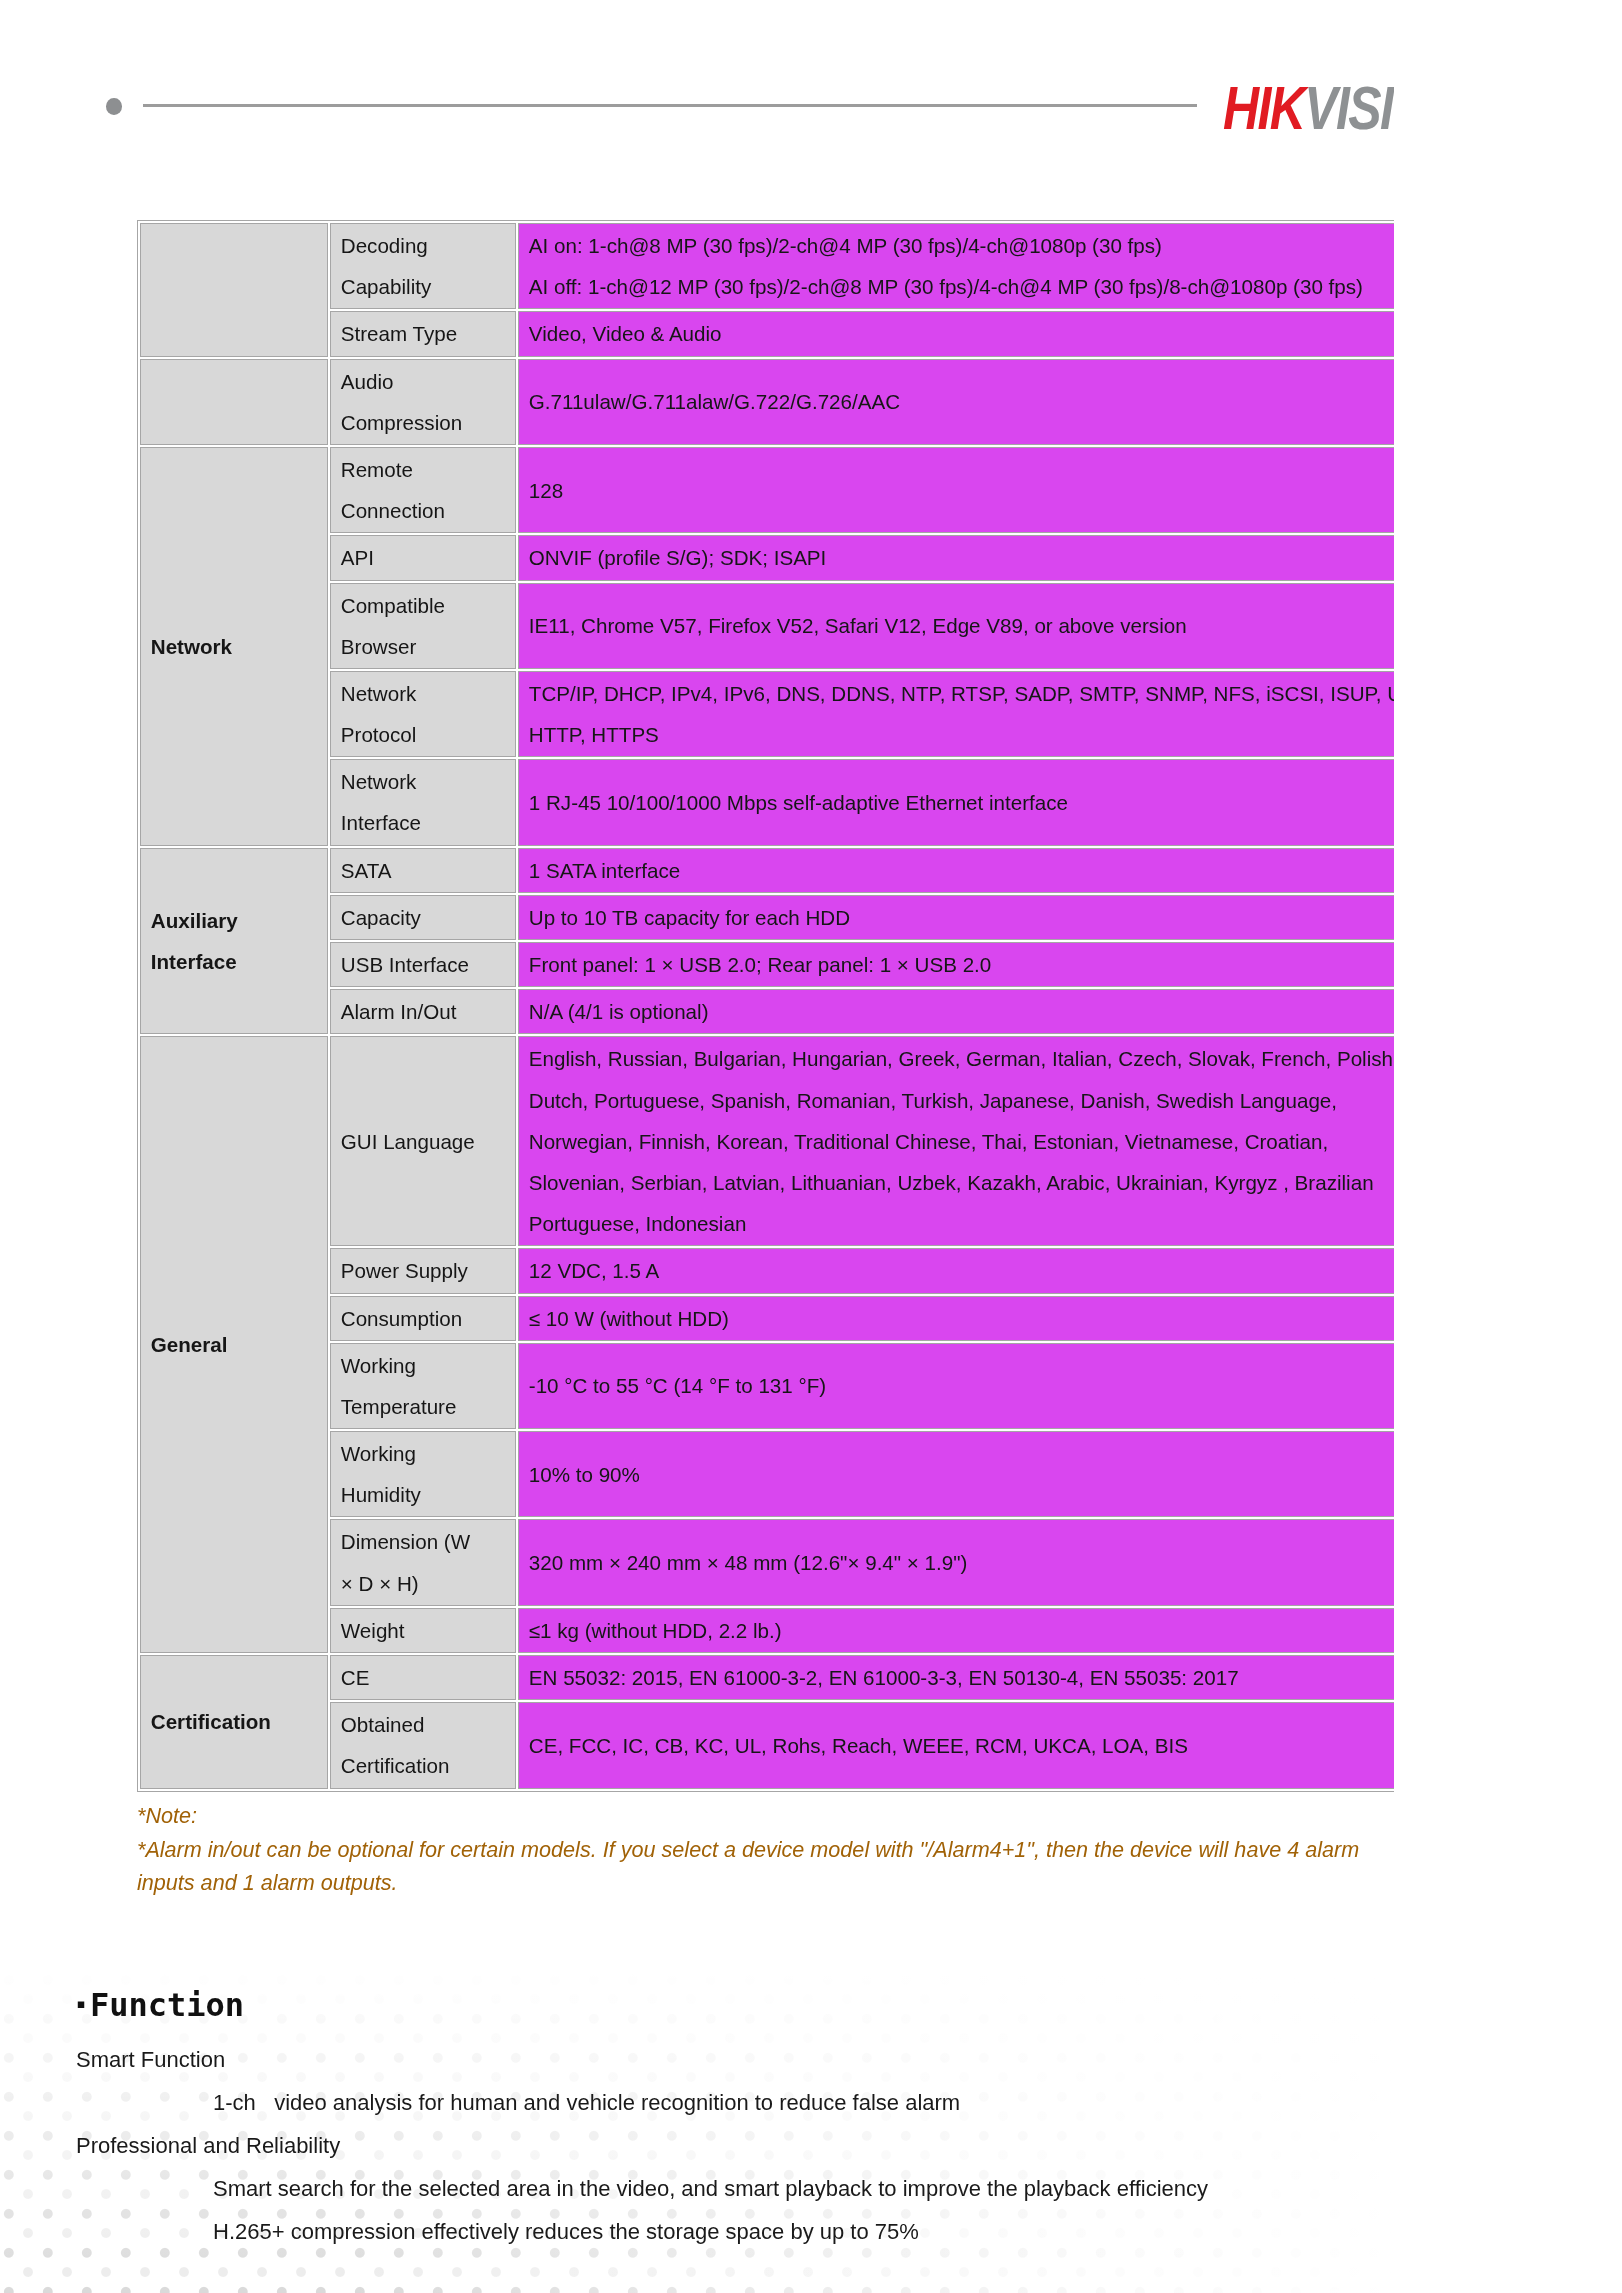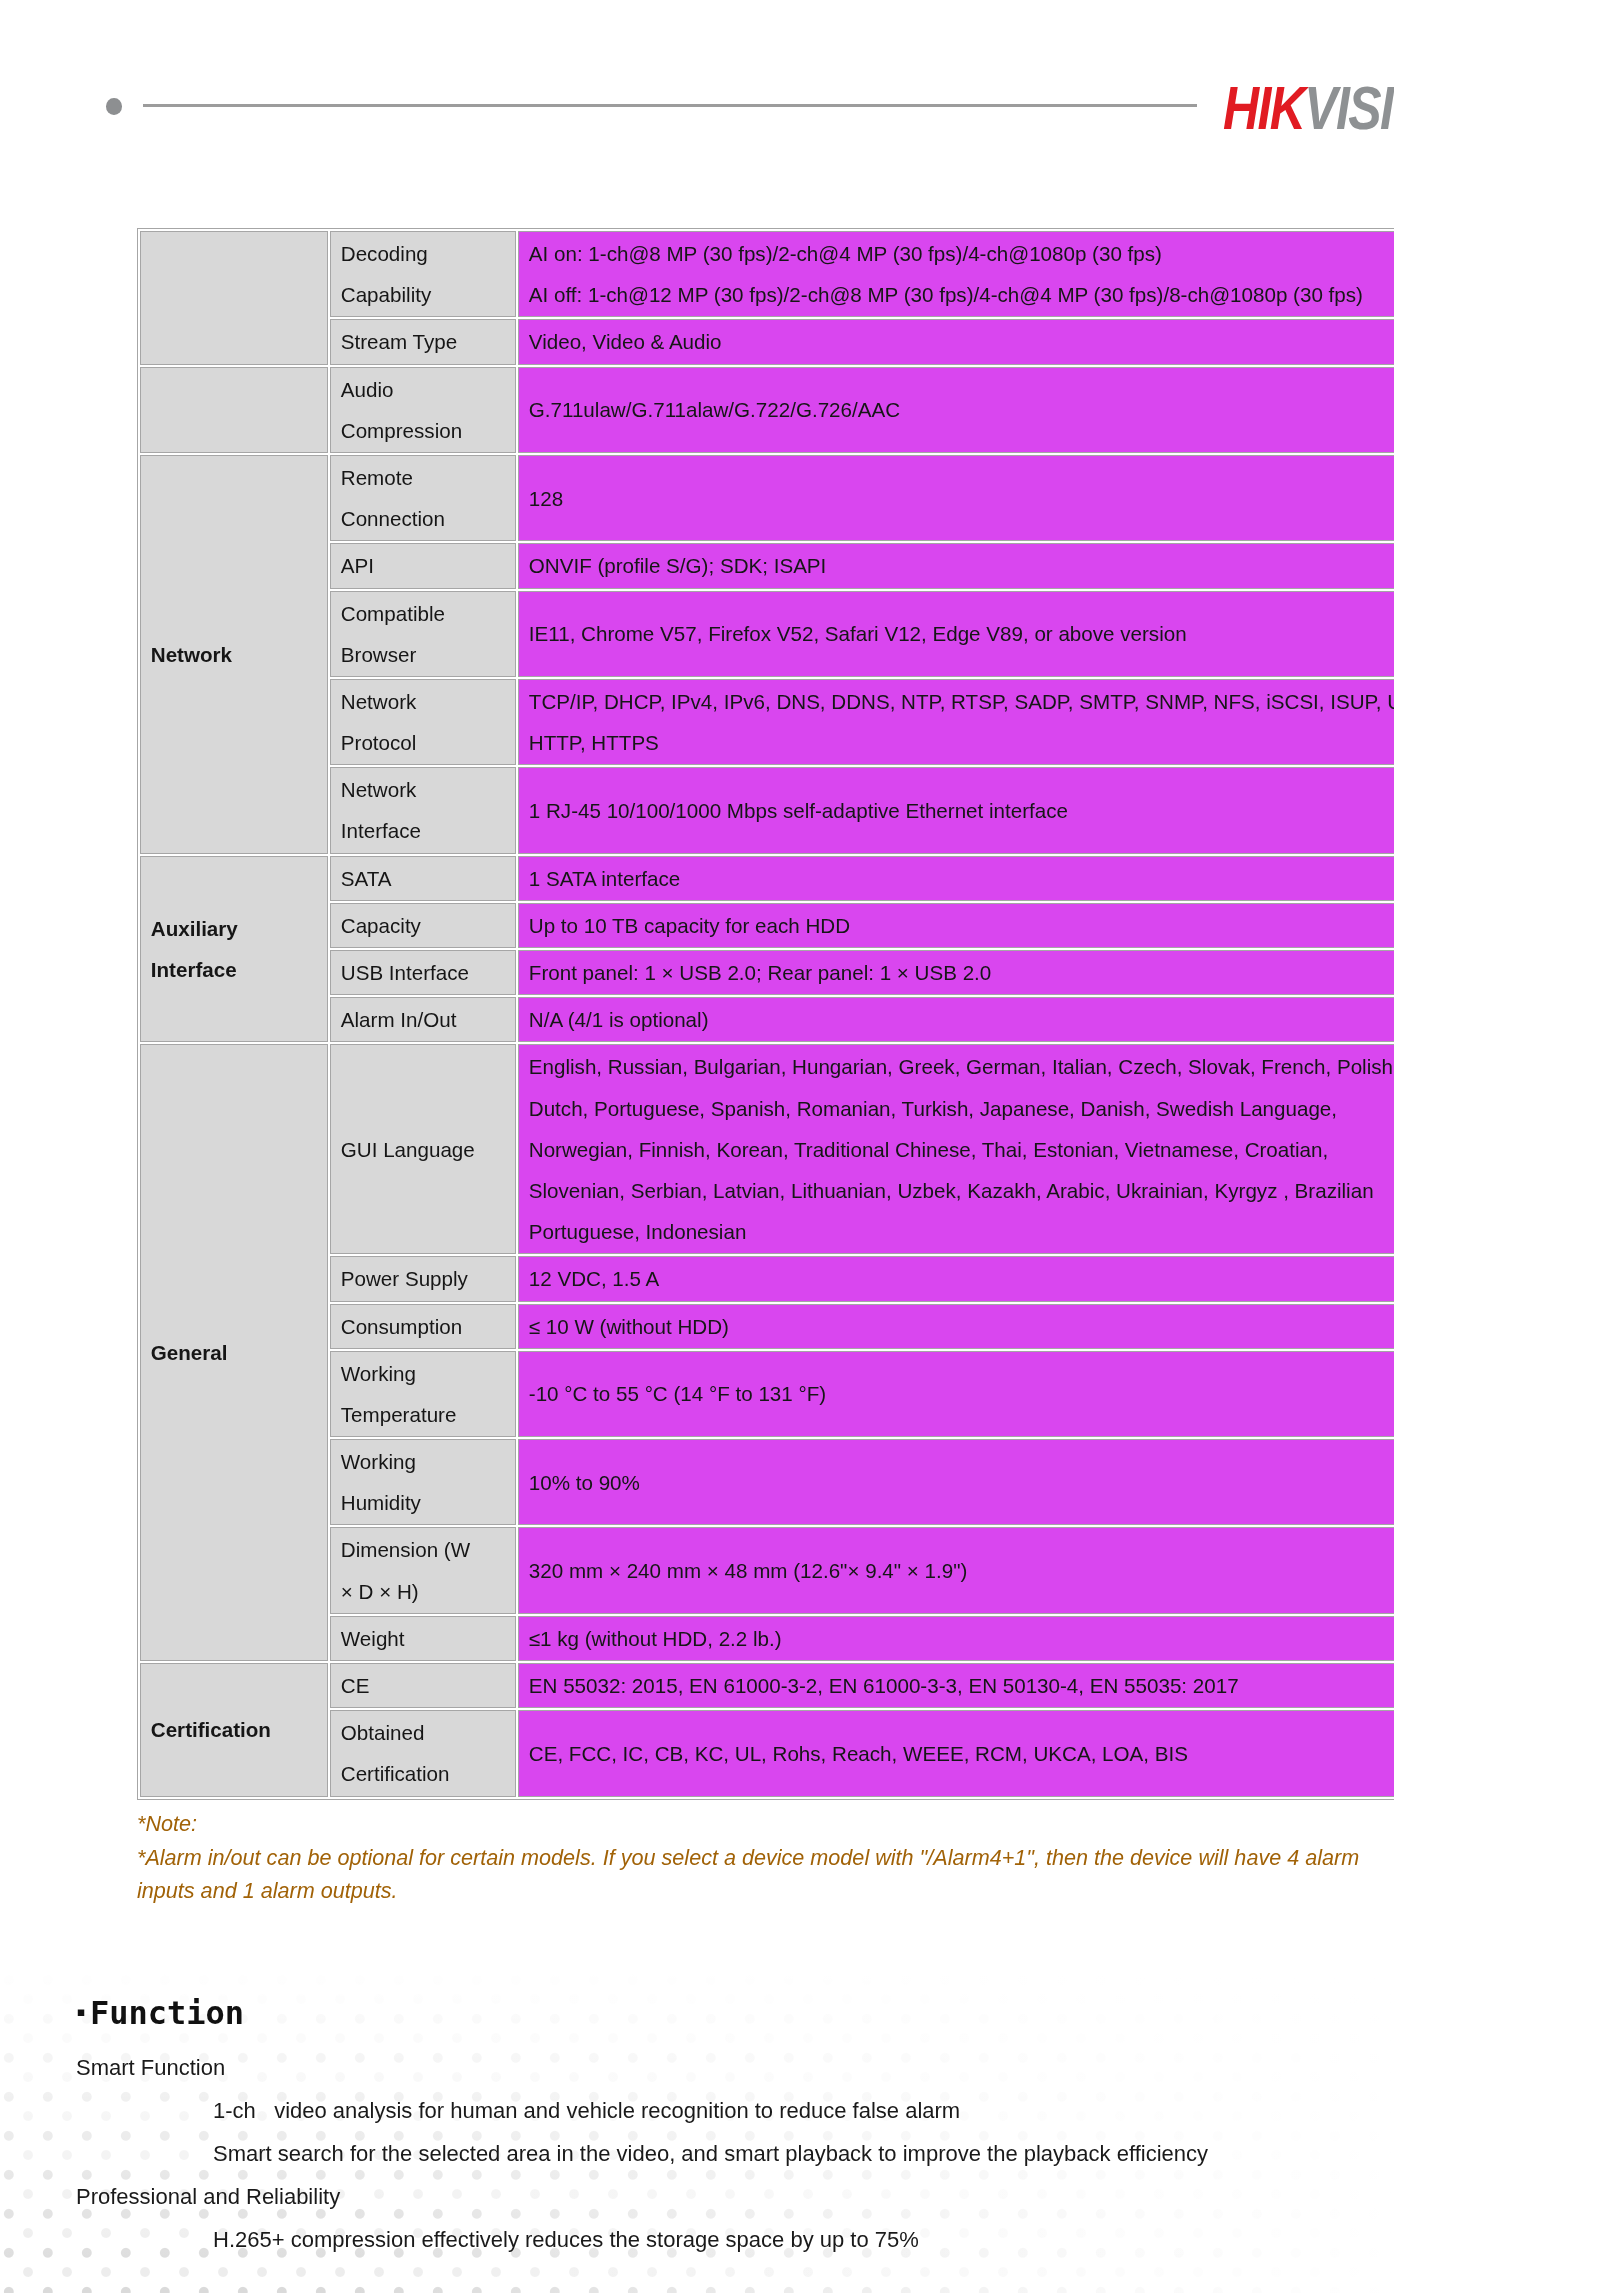--- a/index.html
+++ b/index.html
@@ -36,21 +36,21 @@
     transform:scaleX(0.82);transform-origin:left top;
     white-space:nowrap;
   }
   .logo .hik{color:var(--brand-red);}
   .logo .vision{color:var(--brand-gray);}
   .logo .reg{
     color:var(--brand-gray);font-size:19.6px;font-style:normal;
     vertical-align:39px;letter-spacing:0;
   }
   
-  .content{position:absolute;left:137px;top:228px;width:1470px;z-index:2;}
+  .content{position:absolute;left:137px;top:220px;width:1470px;z-index:2;}
   
   table.spec{
     border-collapse:separate;border-spacing:2.9px;
     width:1467px;table-layout:fixed;
     border:1px solid var(--border-gray);
     background:#ffffff;
   }
   table.spec td{
     border:1px solid var(--border-gray);
     font-size:20.6px;line-height:2.0;
@@ -325,22 +325,22 @@
     <div class="note">
       <div>*Note:</div>
       <span class="noteBody">*Alarm in/out can be optional for certain models. If you select a device model with "/Alarm4+1", then the device will have 4 alarm
 inputs and 1 alarm outputs.</span>
     </div>
 
     <div class="function">
       <div class="fn-title"><span class="bullet">▪</span><span>Function</span></div>
       <div class="fn-line indent0">Smart Function</div>
       <div class="fn-line indent1">1-ch&nbsp;&nbsp; video analysis for human and vehicle recognition to reduce false alarm</div>
+      <div class="fn-line indent0">Professional and Reliability</div>
       <div class="fn-line indent1">Smart search for the selected area in the video, and smart playback to improve the playback efficiency</div>
-      <div class="fn-line indent0">Professional and Reliability</div>
       <div class="fn-line indent1">H.265+ compression effectively reduces the storage space by up to 75%</div>
     </div>
 
   </div>
 
   <div class="dots"></div>
 
 </div>
 
 

